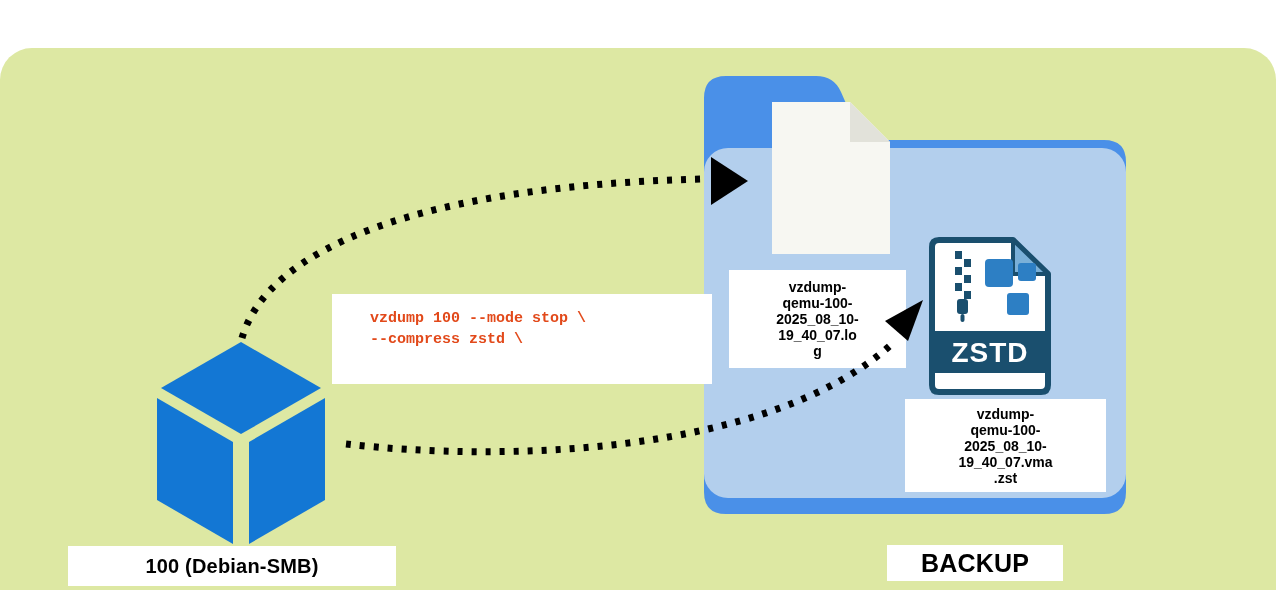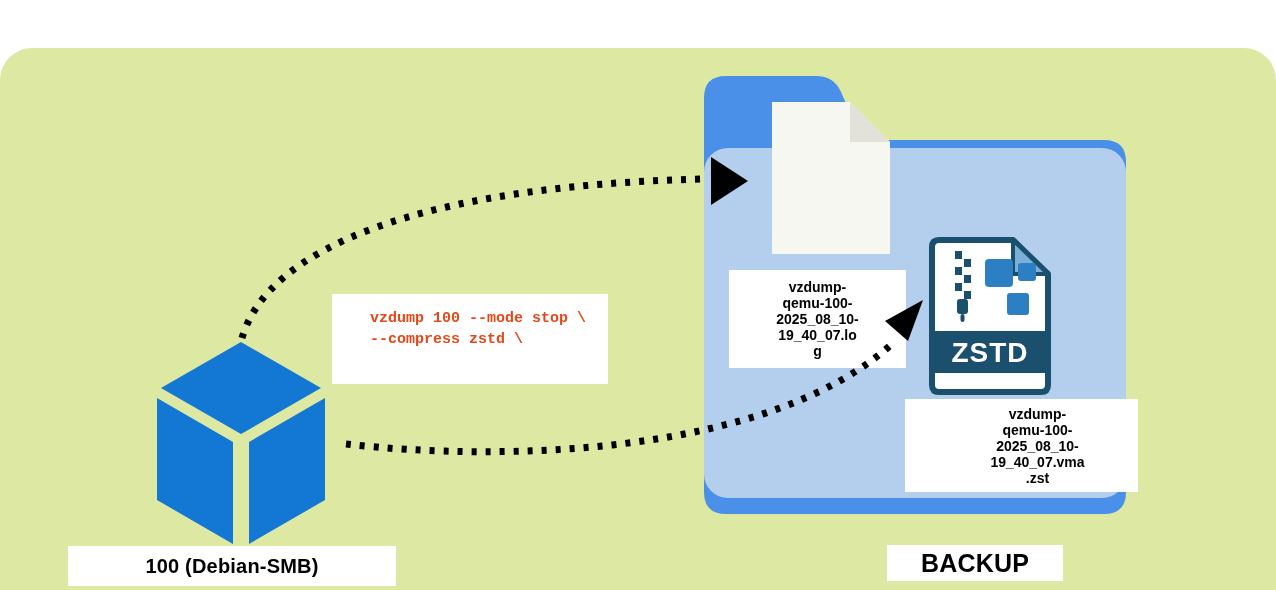--- a/index.html
+++ b/index.html
@@ -29,38 +29,38 @@
     color:#000000;
     font-size:14px;
     line-height:16px;
     text-align:center;
     overflow-wrap:break-word;
     word-wrap:break-word;
   }
   .log-inner{width:85px;margin:0 auto;}
   .zst-inner{width:97px;margin:0 auto;}
   .command-box{
-    left:332px;top:246px;width:276px;height:90px;
+    left:332px;top:246px;width:380px;height:90px;
     background:#ffffff;
     box-sizing:border-box;
     padding:14px 8px 0 38px;
   }
   .command-line{
     font-family:"Liberation Mono","DejaVu Sans Mono",monospace;
     font-weight:bold;
     font-size:15px;
     line-height:21px;
     color:var(--command-text,#e2491a);
     white-space:pre;
   }
   .vm-label-box{left:68px;top:498px;width:328px;height:40px;}
   .backup-label-box{left:887px;top:497px;width:176px;height:36px;}
   .backup-label-box .big-label{font-size:25px;}
   .log-box{left:729px;top:222px;width:177px;height:98px;}
-  .zst-box{left:905px;top:351px;width:201px;height:93px;padding-left:32px;}
+  .zst-box{left:905px;top:351px;width:201px;height:93px;}
   svg{display:block;}
   .arrows{left:0;top:0;pointer-events:none;}
 </style>
 </head>
 <body>
 
 <div class="canvas">
 
   <svg class="abs" style="left:704px;top:28px;" width="422" height="438" viewBox="0 0 422 438">
     <path d="M0,22 Q0,0 22,0 L112,0 Q130,0 137,16 L151,48 Q158,64 175,64 L400,64 Q422,64 422,86 L422,416 Q422,438 400,438 L22,438 Q0,438 0,416 Z" style="fill:var(--folder-back,#4a90e8);"></path>

